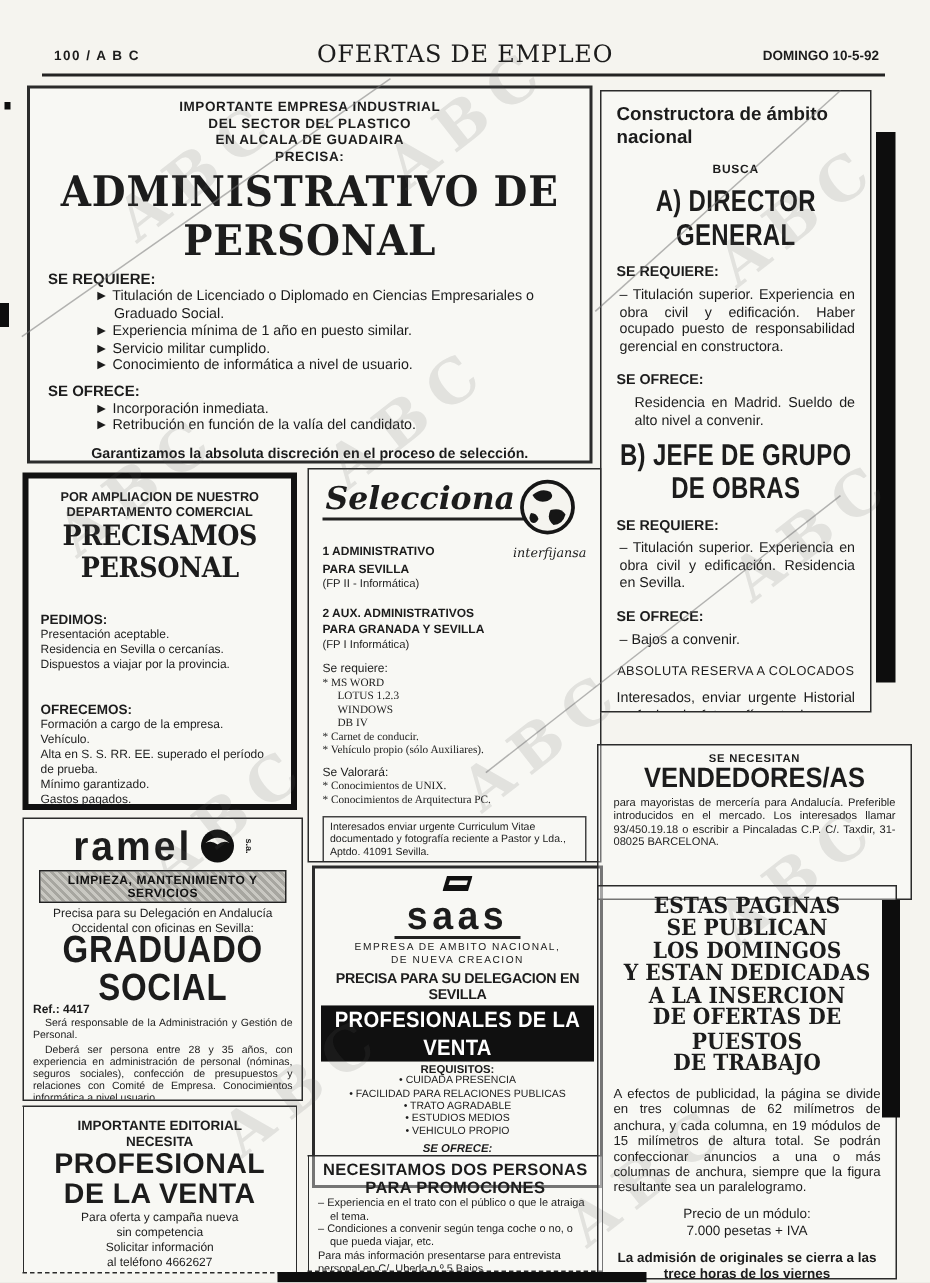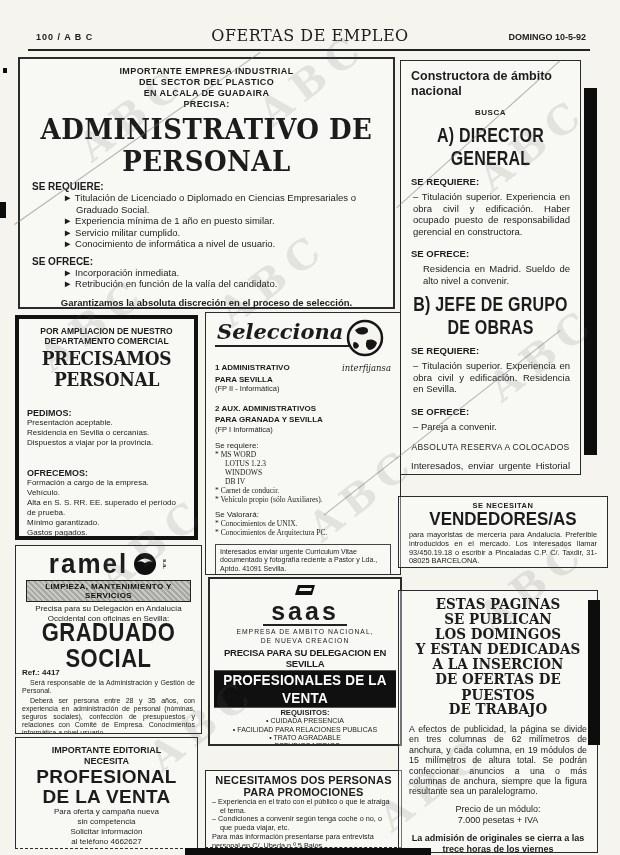--- a/index.html
+++ b/index.html
@@ -56,21 +56,21 @@
   .ad-ram .big{font-size:22px;font-weight:900;text-align:center;line-height:22px;
                transform:scaleY(1.15);letter-spacing:.5px;margin-top:1px;}
   .ad-ram .ref{font-size:8px;font-weight:bold;line-height:10px;}
   .ad-ram p{font-size:7px;line-height:8.2px;text-align:justify;text-indent:8px;margin:1px 0;}
   
   .ad-edi{left:15px;top:737px;width:183px;height:112px;border-bottom-style:dashed;padding-top:7px;text-align:center;}
   .ad-edi .hline{font-size:9px;font-weight:bold;line-height:11px;}
   .ad-edi .big{font-size:19px;font-weight:900;line-height:20px;letter-spacing:.3px;}
   .ad-edi .sline{font-size:8px;line-height:10px;}
   
-  .ad-saas{left:208px;top:577px;width:194px;height:169px;border-width:2px;padding:2px 4px;text-align:center;}
+  .ad-saas{left:208px;top:577px;width:194px;height:215px;border-width:2px;padding:2px 4px;text-align:center;}
   .saas-logo{font-weight:900;font-size:25px;line-height:25px;letter-spacing:3px;transform:scaleY(1.05);}
   .saas-ul{width:84px;height:2px;background:#222;margin:0 auto 2px;}
   .ad-saas .tiny{font-size:6.8px;line-height:8.6px;letter-spacing:1px;}
   .ad-saas .precisa{font-size:9.5px;font-weight:900;line-height:11px;margin-top:2px;letter-spacing:-.2px;}
   .ad-saas .band{background:#101010;color:#fff;font-weight:900;font-size:13.5px;line-height:17px;
                  margin:3px 0 2px;letter-spacing:.2px;transform:scaleY(1.1);}
   .ad-saas .lbl{font-size:7.6px;font-weight:900;line-height:9px;margin-top:2px;}
   .ad-saas .lbl.it{font-style:italic;}
   .ad-saas li{font-size:7px;line-height:8.4px;}
   
@@ -83,21 +83,21 @@
   .ad-con .tline{font-size:12.5px;font-weight:bold;line-height:15px;text-align:left;}
   .ad-con .busca{font-size:8px;font-weight:bold;text-align:center;margin-top:9px;letter-spacing:.5px;}
   .ad-con .big{font-size:16px;font-weight:900;text-align:center;line-height:18px;margin-top:12px;
                transform:scaleY(1.25);letter-spacing:.2px;}
   .ad-con .lbl{font-size:9.5px;font-weight:bold;margin-top:11px;}
   .ad-con .par{font-size:9.5px;line-height:11.5px;text-align:justify;margin-top:4px;padding-left:2px;}
   .ad-con .par.indent{padding-left:12px;}
   .ad-con .reserva{font-size:8.5px;text-align:center;margin-top:10px;letter-spacing:.3px;}
   .ad-con .contact{font-size:9.5px;line-height:11.5px;text-align:justify;margin-top:8px;}
   
-  .ad-ven{left:398px;top:496px;width:210px;height:72px;padding:4px 6px;text-align:center;}
+  .ad-ven{left:398px;top:496px;width:210px;height:104px;padding:4px 6px;text-align:center;}
   .ad-ven .small{font-size:7.5px;font-weight:bold;letter-spacing:.5px;line-height:9px;}
   .ad-ven .big{font-size:17px;font-weight:900;line-height:18px;transform:scaleY(1.1);}
   .ad-ven .body{font-size:7.4px;line-height:8.8px;text-align:justify;margin-top:3px;padding:0 4px;}
   
   .ad-pag{left:398px;top:590px;width:200px;height:263px;padding:6px 10px;}
   .ad-pag .tline{font-family:"DejaVu Serif",serif;font-weight:900;font-size:13.5px;line-height:15px;
                  text-align:center;transform:scaleY(1.1);}
   .ad-pag .body{font-size:8.8px;line-height:10.4px;text-align:justify;margin-top:7px;}
   .ad-pag .price-lbl{font-size:9px;text-align:center;margin-top:7px;line-height:11px;}
   .ad-pag .price{font-size:9px;text-align:center;line-height:11px;}
@@ -288,21 +288,21 @@
     <div class="busca">BUSCA</div>
     <div class="big">A)  DIRECTOR GENERAL</div>
     <div class="lbl">SE REQUIERE:</div>
     <div class="par">– Titulación superior. Experiencia en obra civil y edificación. Haber ocupado puesto de responsabilidad gerencial en constructora.</div>
     <div class="lbl">SE OFRECE:</div>
     <div class="par indent">Residencia en Madrid. Sueldo de alto nivel a convenir.</div>
     <div class="big">B)  JEFE DE GRUPO DE OBRAS</div>
     <div class="lbl">SE REQUIERE:</div>
     <div class="par">– Titulación superior. Experiencia en obra civil y edificación. Residencia en Sevilla.</div>
     <div class="lbl">SE OFRECE:</div>
-    <div class="par">– Pareja a convenir.</div>
+    <div class="par">– Bajos a convenir.</div>
     <div class="reserva">ABSOLUTA RESERVA A COLOCADOS</div>
     <div class="contact">Interesados, enviar urgente Historial profesional y fotografía actual a:</div>
 
   </div>
 
   <div class="ad ad-ven">
     <div class="small">SE NECESITAN</div>
     <div class="big">VENDEDORES/AS</div>
     <div class="body">para mayoristas de mercería para Andalucía. Preferible introducidos en el mercado. Los interesados llamar 93/450.19.18 o escribir a Pincaladas C.P. C/. Taxdir, 31-08025 BARCELONA.</div>
   </div>

